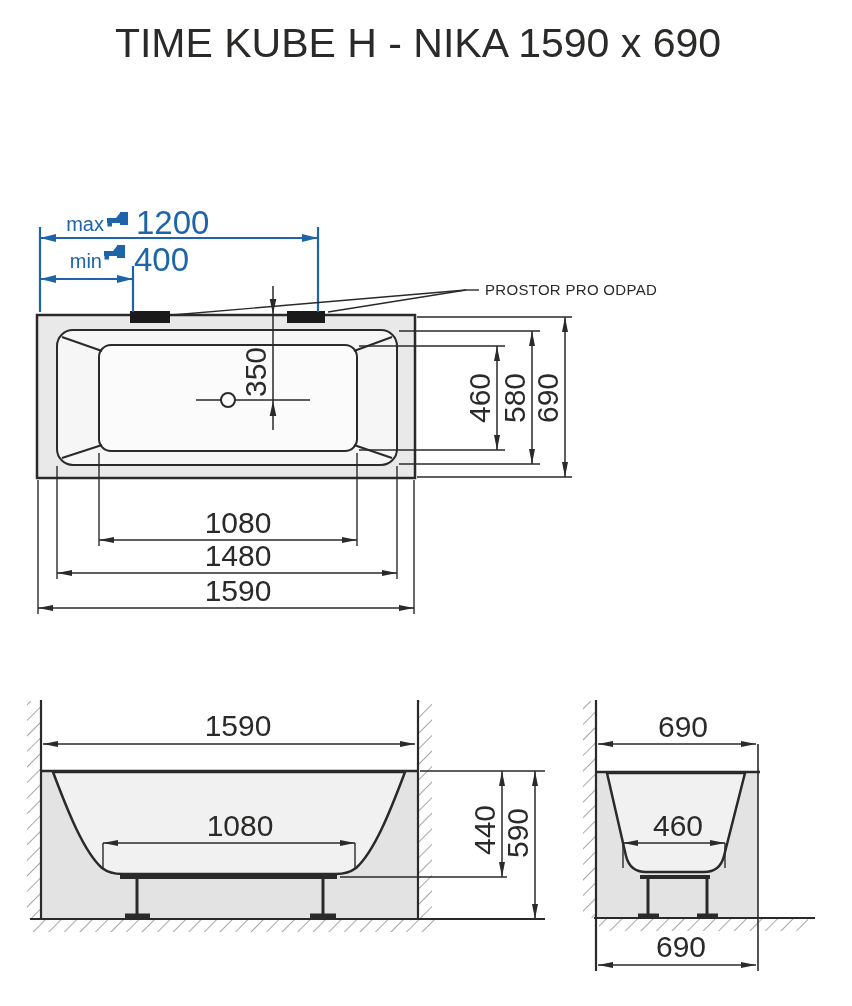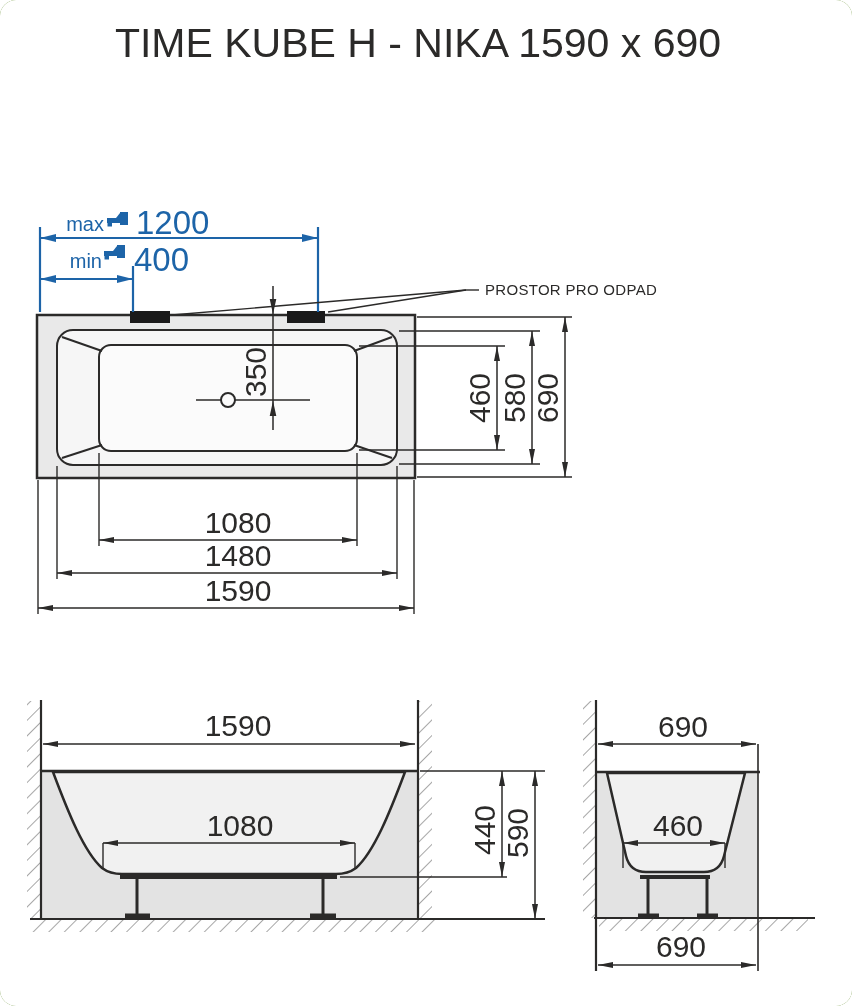--- a/index.html
+++ b/index.html
@@ -1,17 +1,17 @@
 <!DOCTYPE html>
 <html><head>
 <meta charset="utf-8">
 <style>
   html,body{margin:0;padding:0;background:#ffffff;}
   .page{position:relative;width:852px;height:1006px;background:#4d7c0f;overflow:hidden;
-        font-family:"Liberation Sans", sans-serif;border-radius:16px;}
+        font-family:"Liberation Sans", sans-serif;}
   svg{display:block;}
   .title-text{font-family:"Liberation Sans", sans-serif;font-size:41px;fill:#2b2a29;}
   .dim{font-family:"Liberation Sans", sans-serif;font-size:30px;fill:#2b2a29;}
   .dim-blue-big{font-family:"Liberation Sans", sans-serif;font-size:33px;fill:#1d64a8;}
   .dim-blue-small{font-family:"Liberation Sans", sans-serif;font-size:20px;fill:#1d64a8;}
   .note{font-family:"Liberation Sans", sans-serif;font-size:15px;fill:#2b2a29;letter-spacing:.3px;}
   .ln{stroke:#2b2a29;fill:none;}
   .blue{stroke:#1d64a8;fill:none;}
 </style>
 </head>

